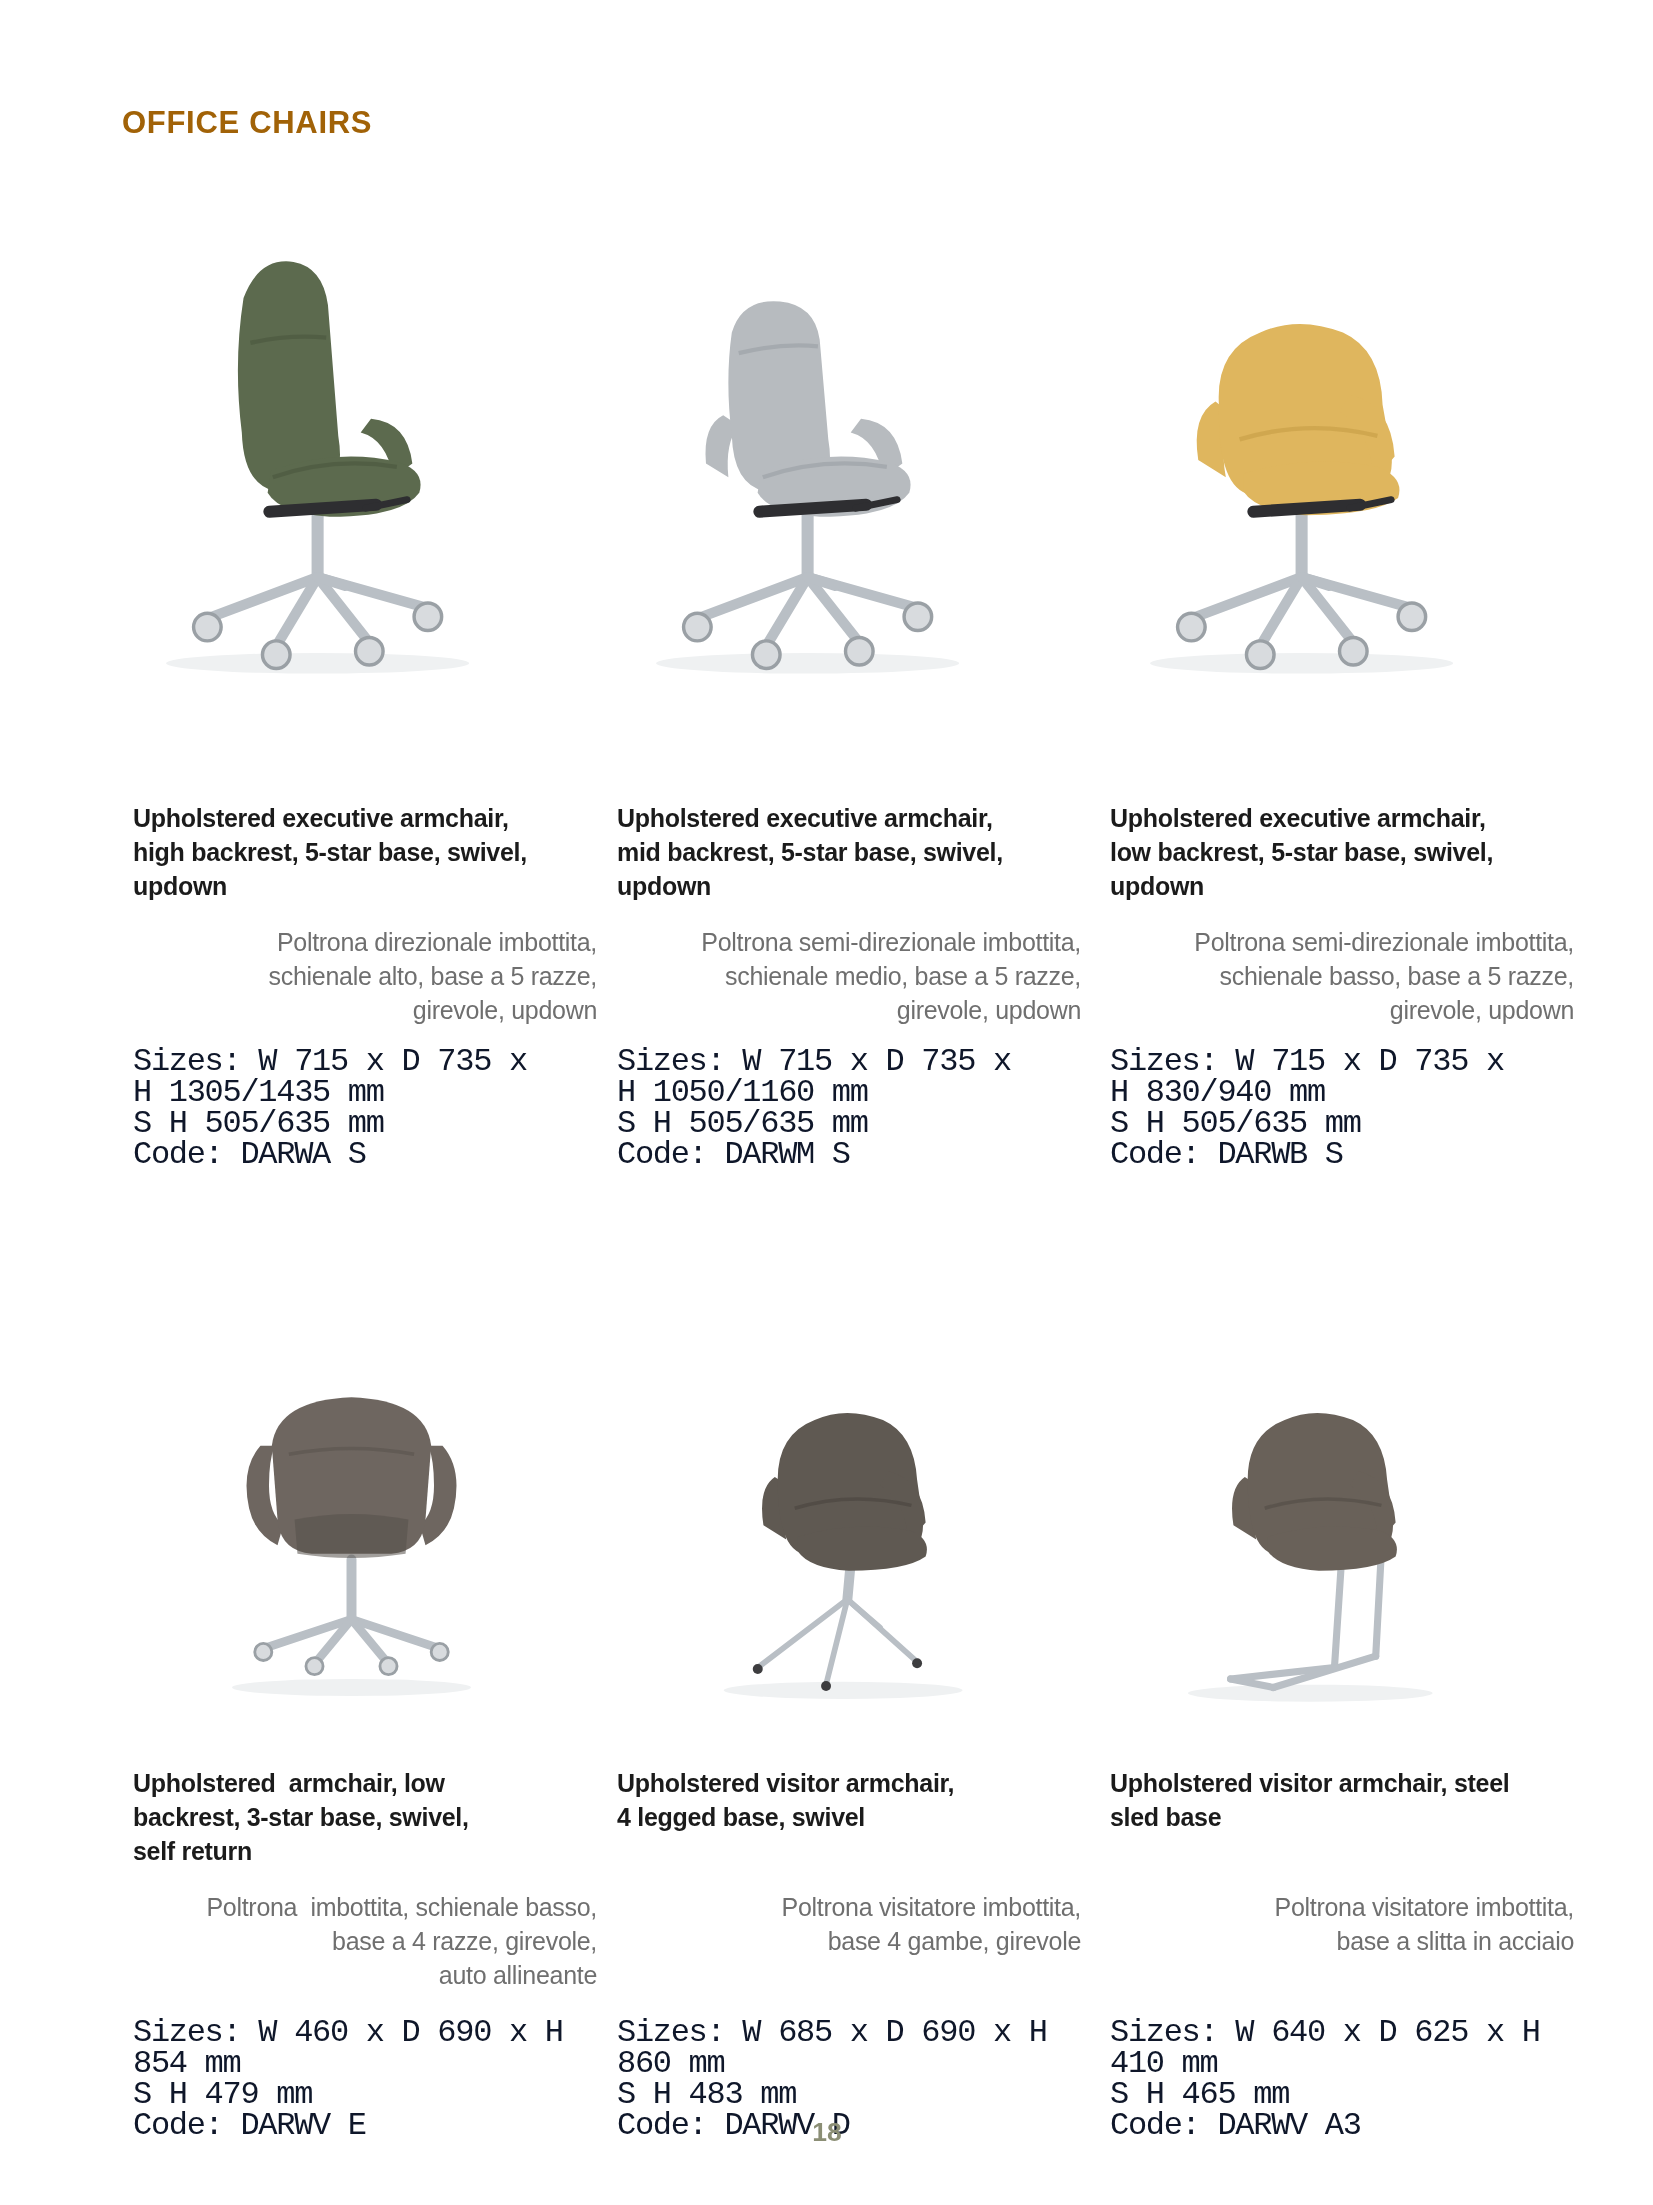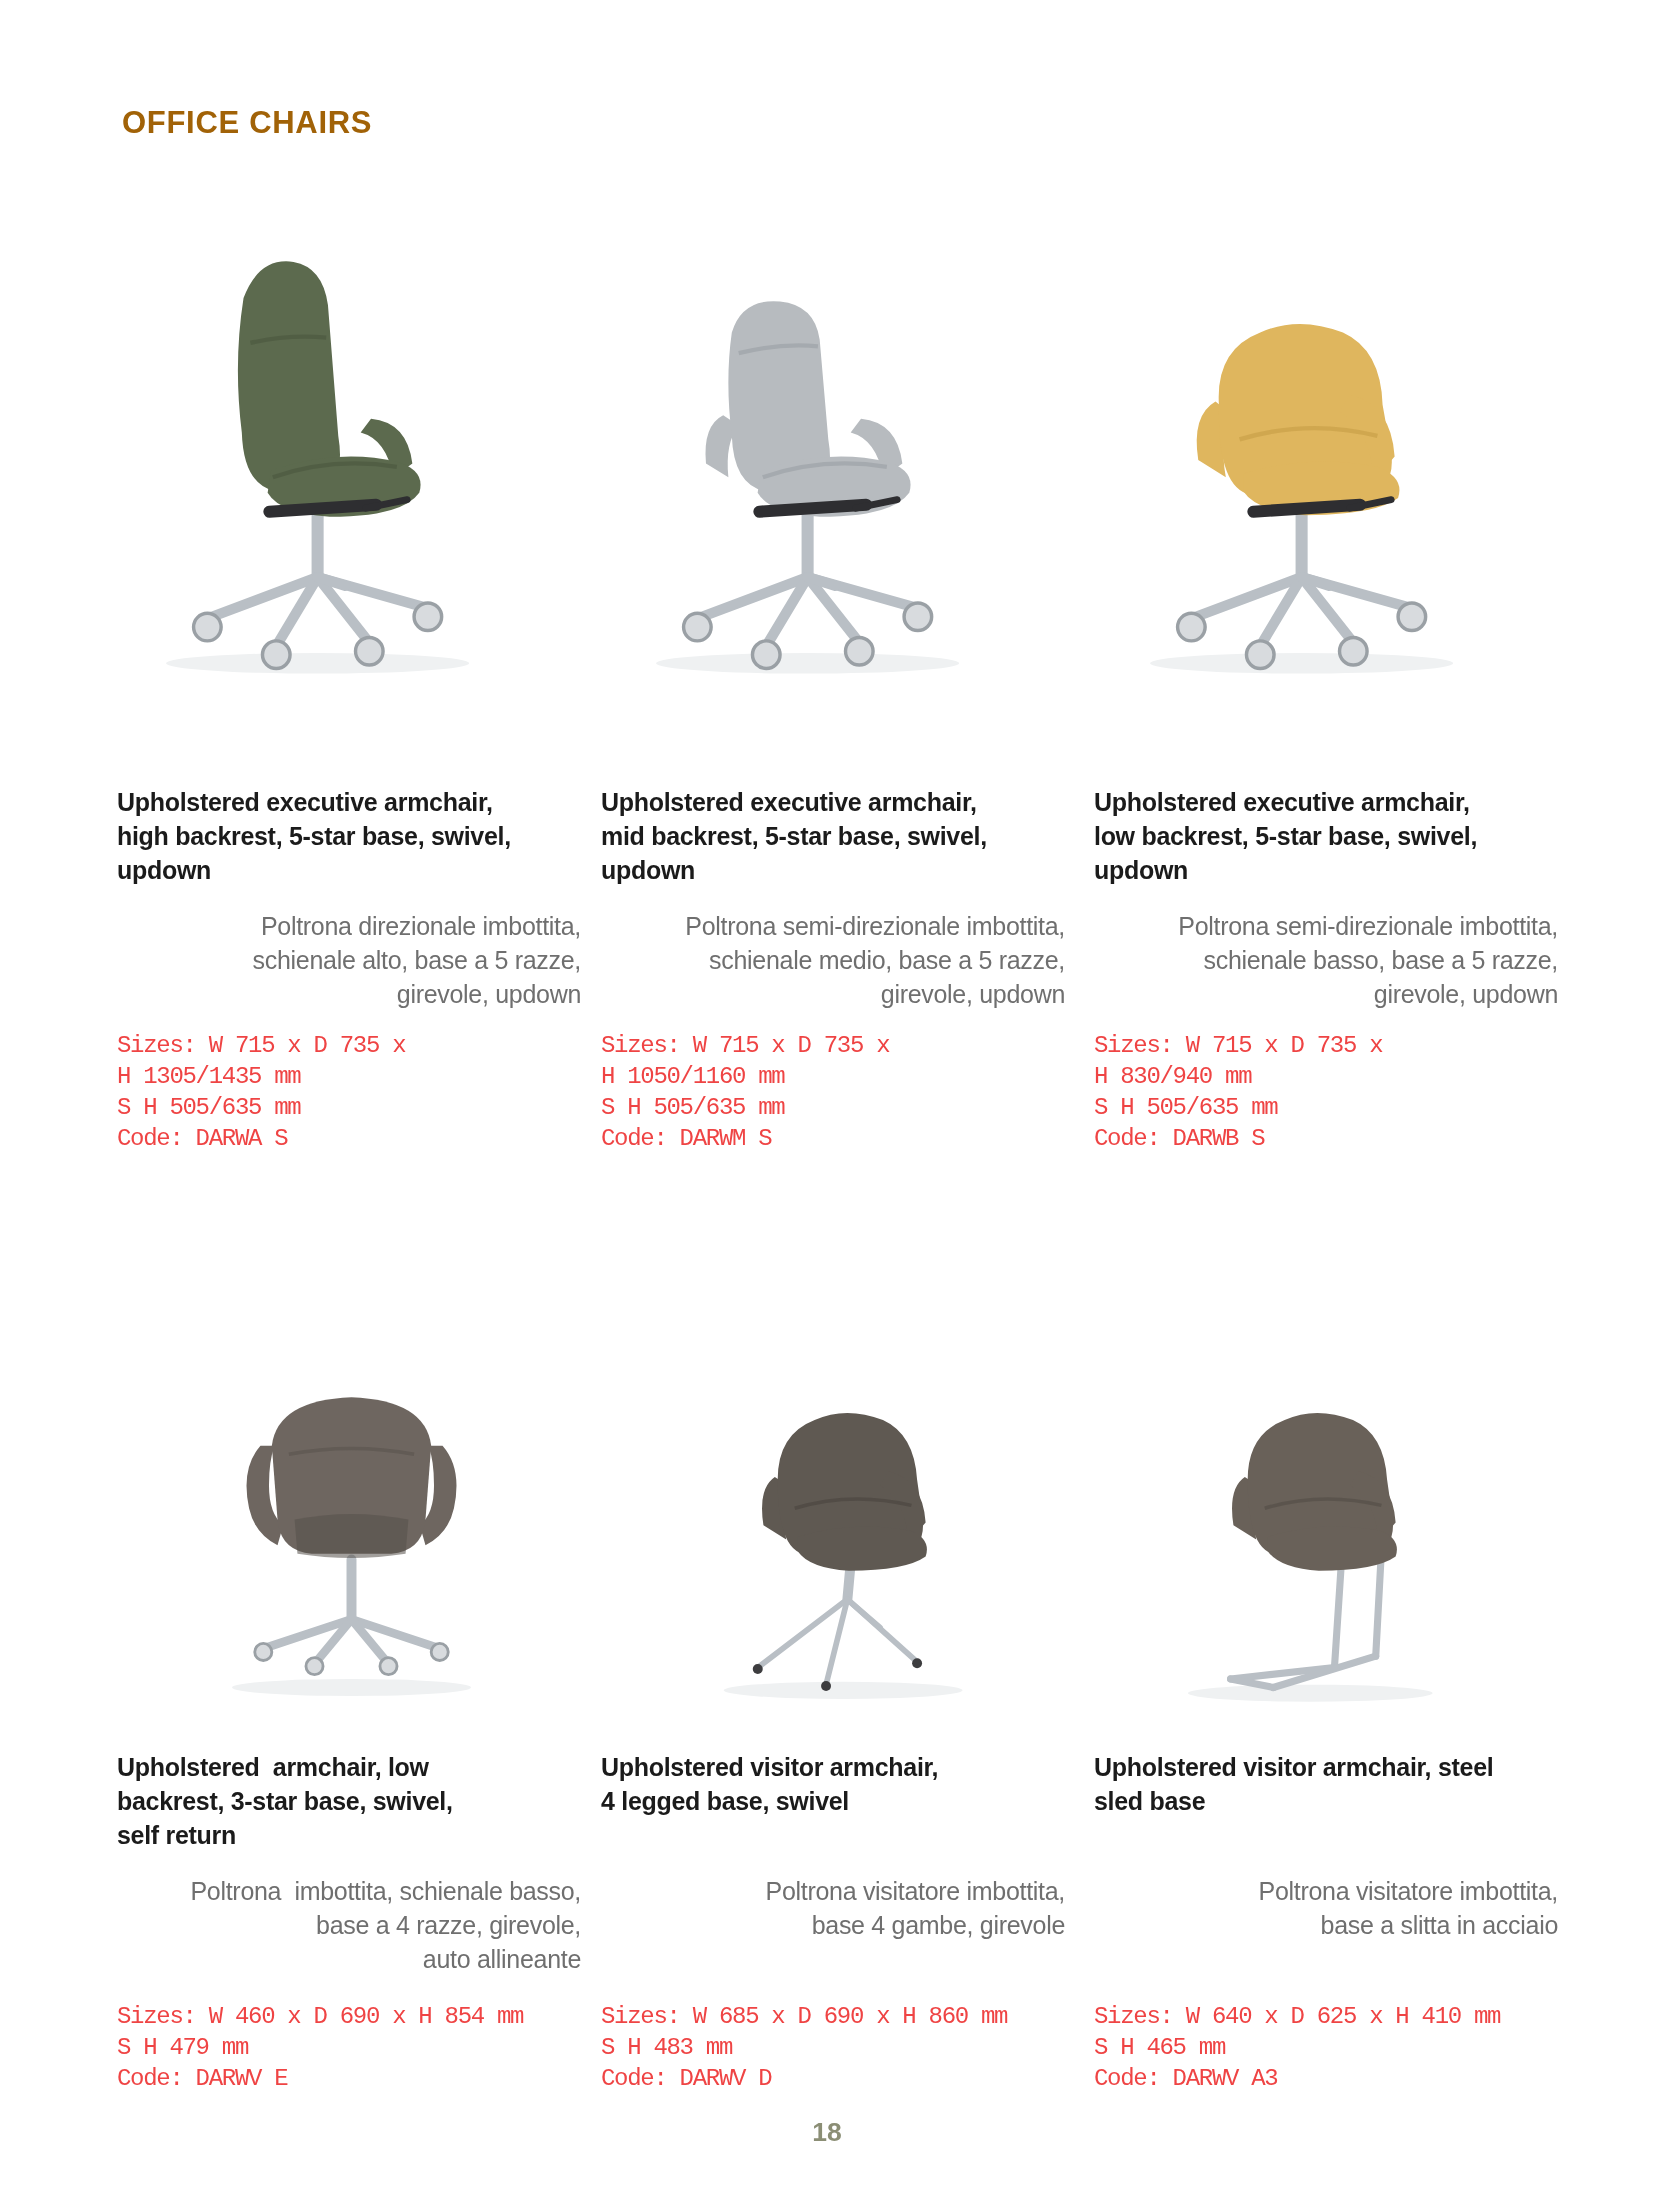--- a/index.html
+++ b/index.html
@@ -4,26 +4,26 @@
 <style>
   html,body{margin:0;padding:0;}
   body{
     width:1654px;height:2205px;position:relative;background:#ffffff;
     font-family:"Liberation Sans", sans-serif;overflow:hidden;
   }
   .page-title{
     position:absolute;left:122px;top:105px;margin:0;
     font-size:31px;font-weight:bold;color:#a16207;letter-spacing:0.7px;
   }
-  .tblock{position:absolute;width:464px;white-space:pre-wrap;margin:0;}
+  .tblock{position:absolute;width:464px;white-space:pre-wrap;margin:16px;}
   .heading{font-size:25px;line-height:34px;font-weight:bold;color:#1b1b1b;letter-spacing:-0.3px;}
   .desc{font-size:25px;line-height:34px;color:#6f6f6f;letter-spacing:-0.3px;text-align:right;}
   .sizes{
     font-family:"Liberation Mono", monospace;
-    font-size:24px;line-height:31px;color:#ef4444;letter-spacing:-1.3px;
+    font-size:32px;line-height:31px;color:#0f172a;letter-spacing:-1.3px;
   }
   .c0{left:117px;} .c1{left:601px;} .c2{left:1094px;}
   .r1h{top:785px;} .r1d{top:909px;} .r1s{top:1030px;}
   .r2h{top:1750px;} .r2d{top:1874px;} .r2s{top:2001px;}
   .chair{position:absolute;}
   .i0{left:135px;top:236px;width:379px;height:448px;}
   .i1{left:625px;top:236px;width:379px;height:448px;}
   .i2{left:1119px;top:236px;width:379px;height:448px;}
   .i3{left:195px;top:1346px;width:313px;height:370px;}
   .i4{left:698px;top:1346px;width:313px;height:370px;}

